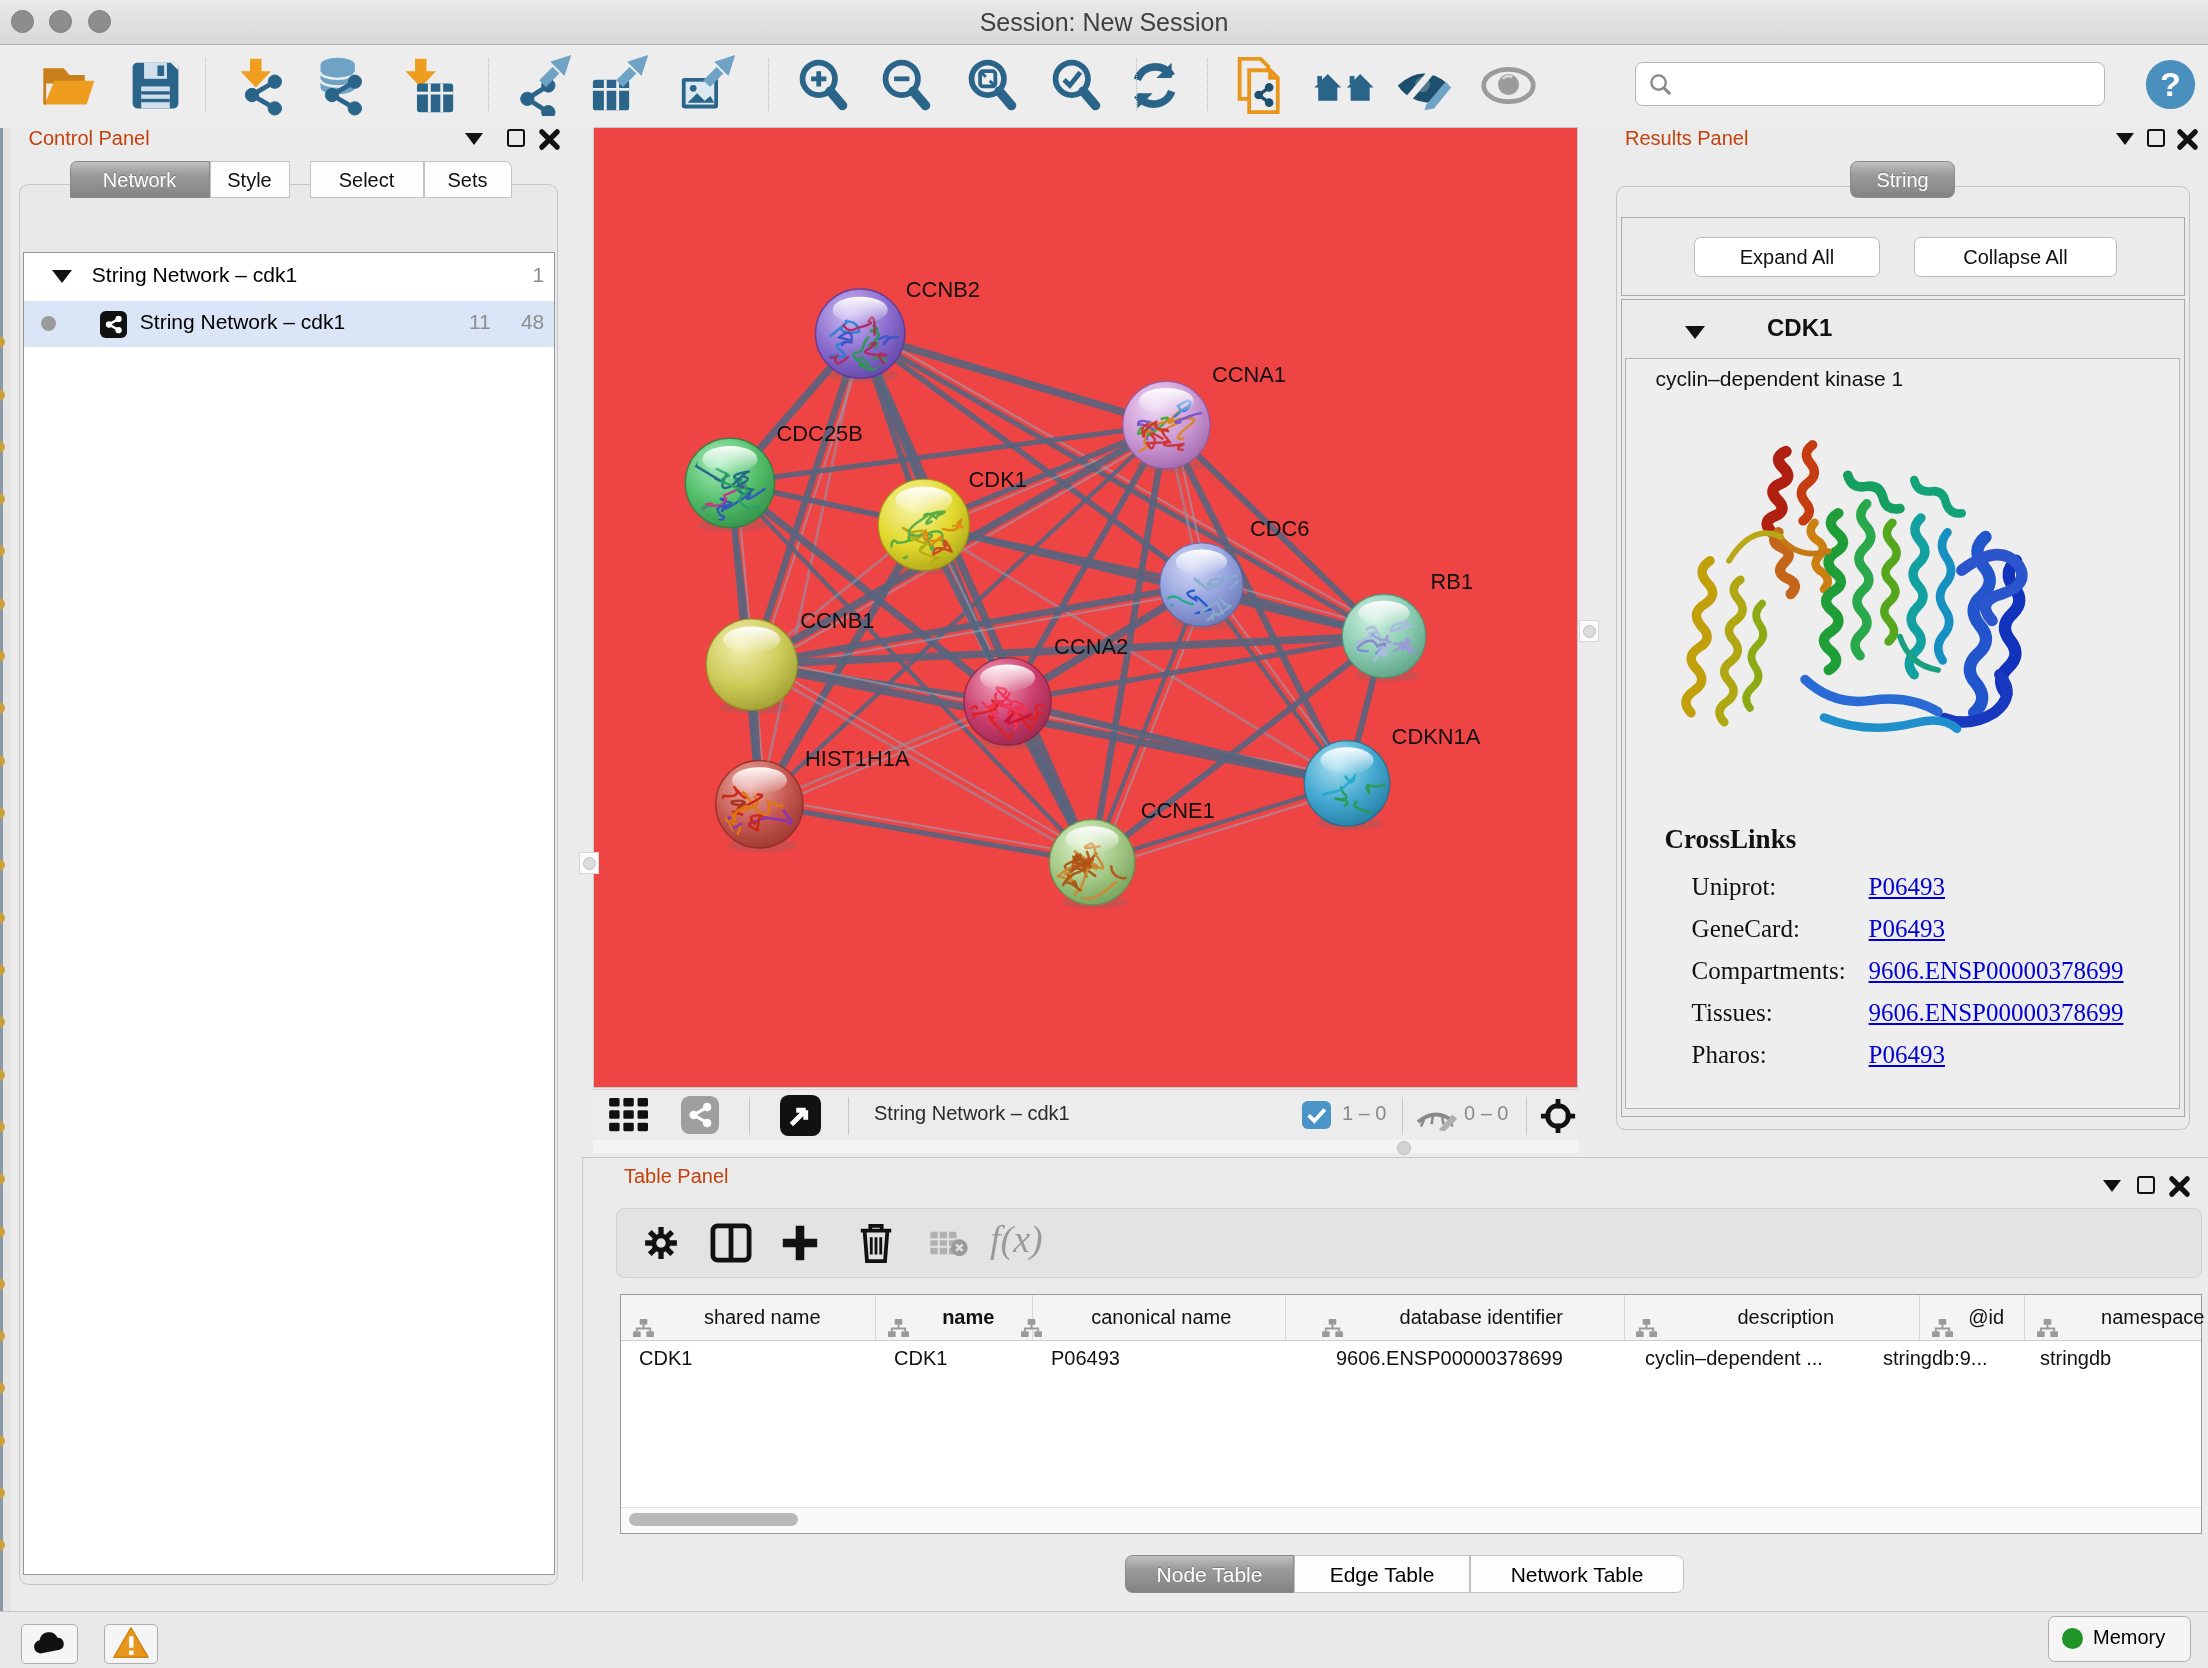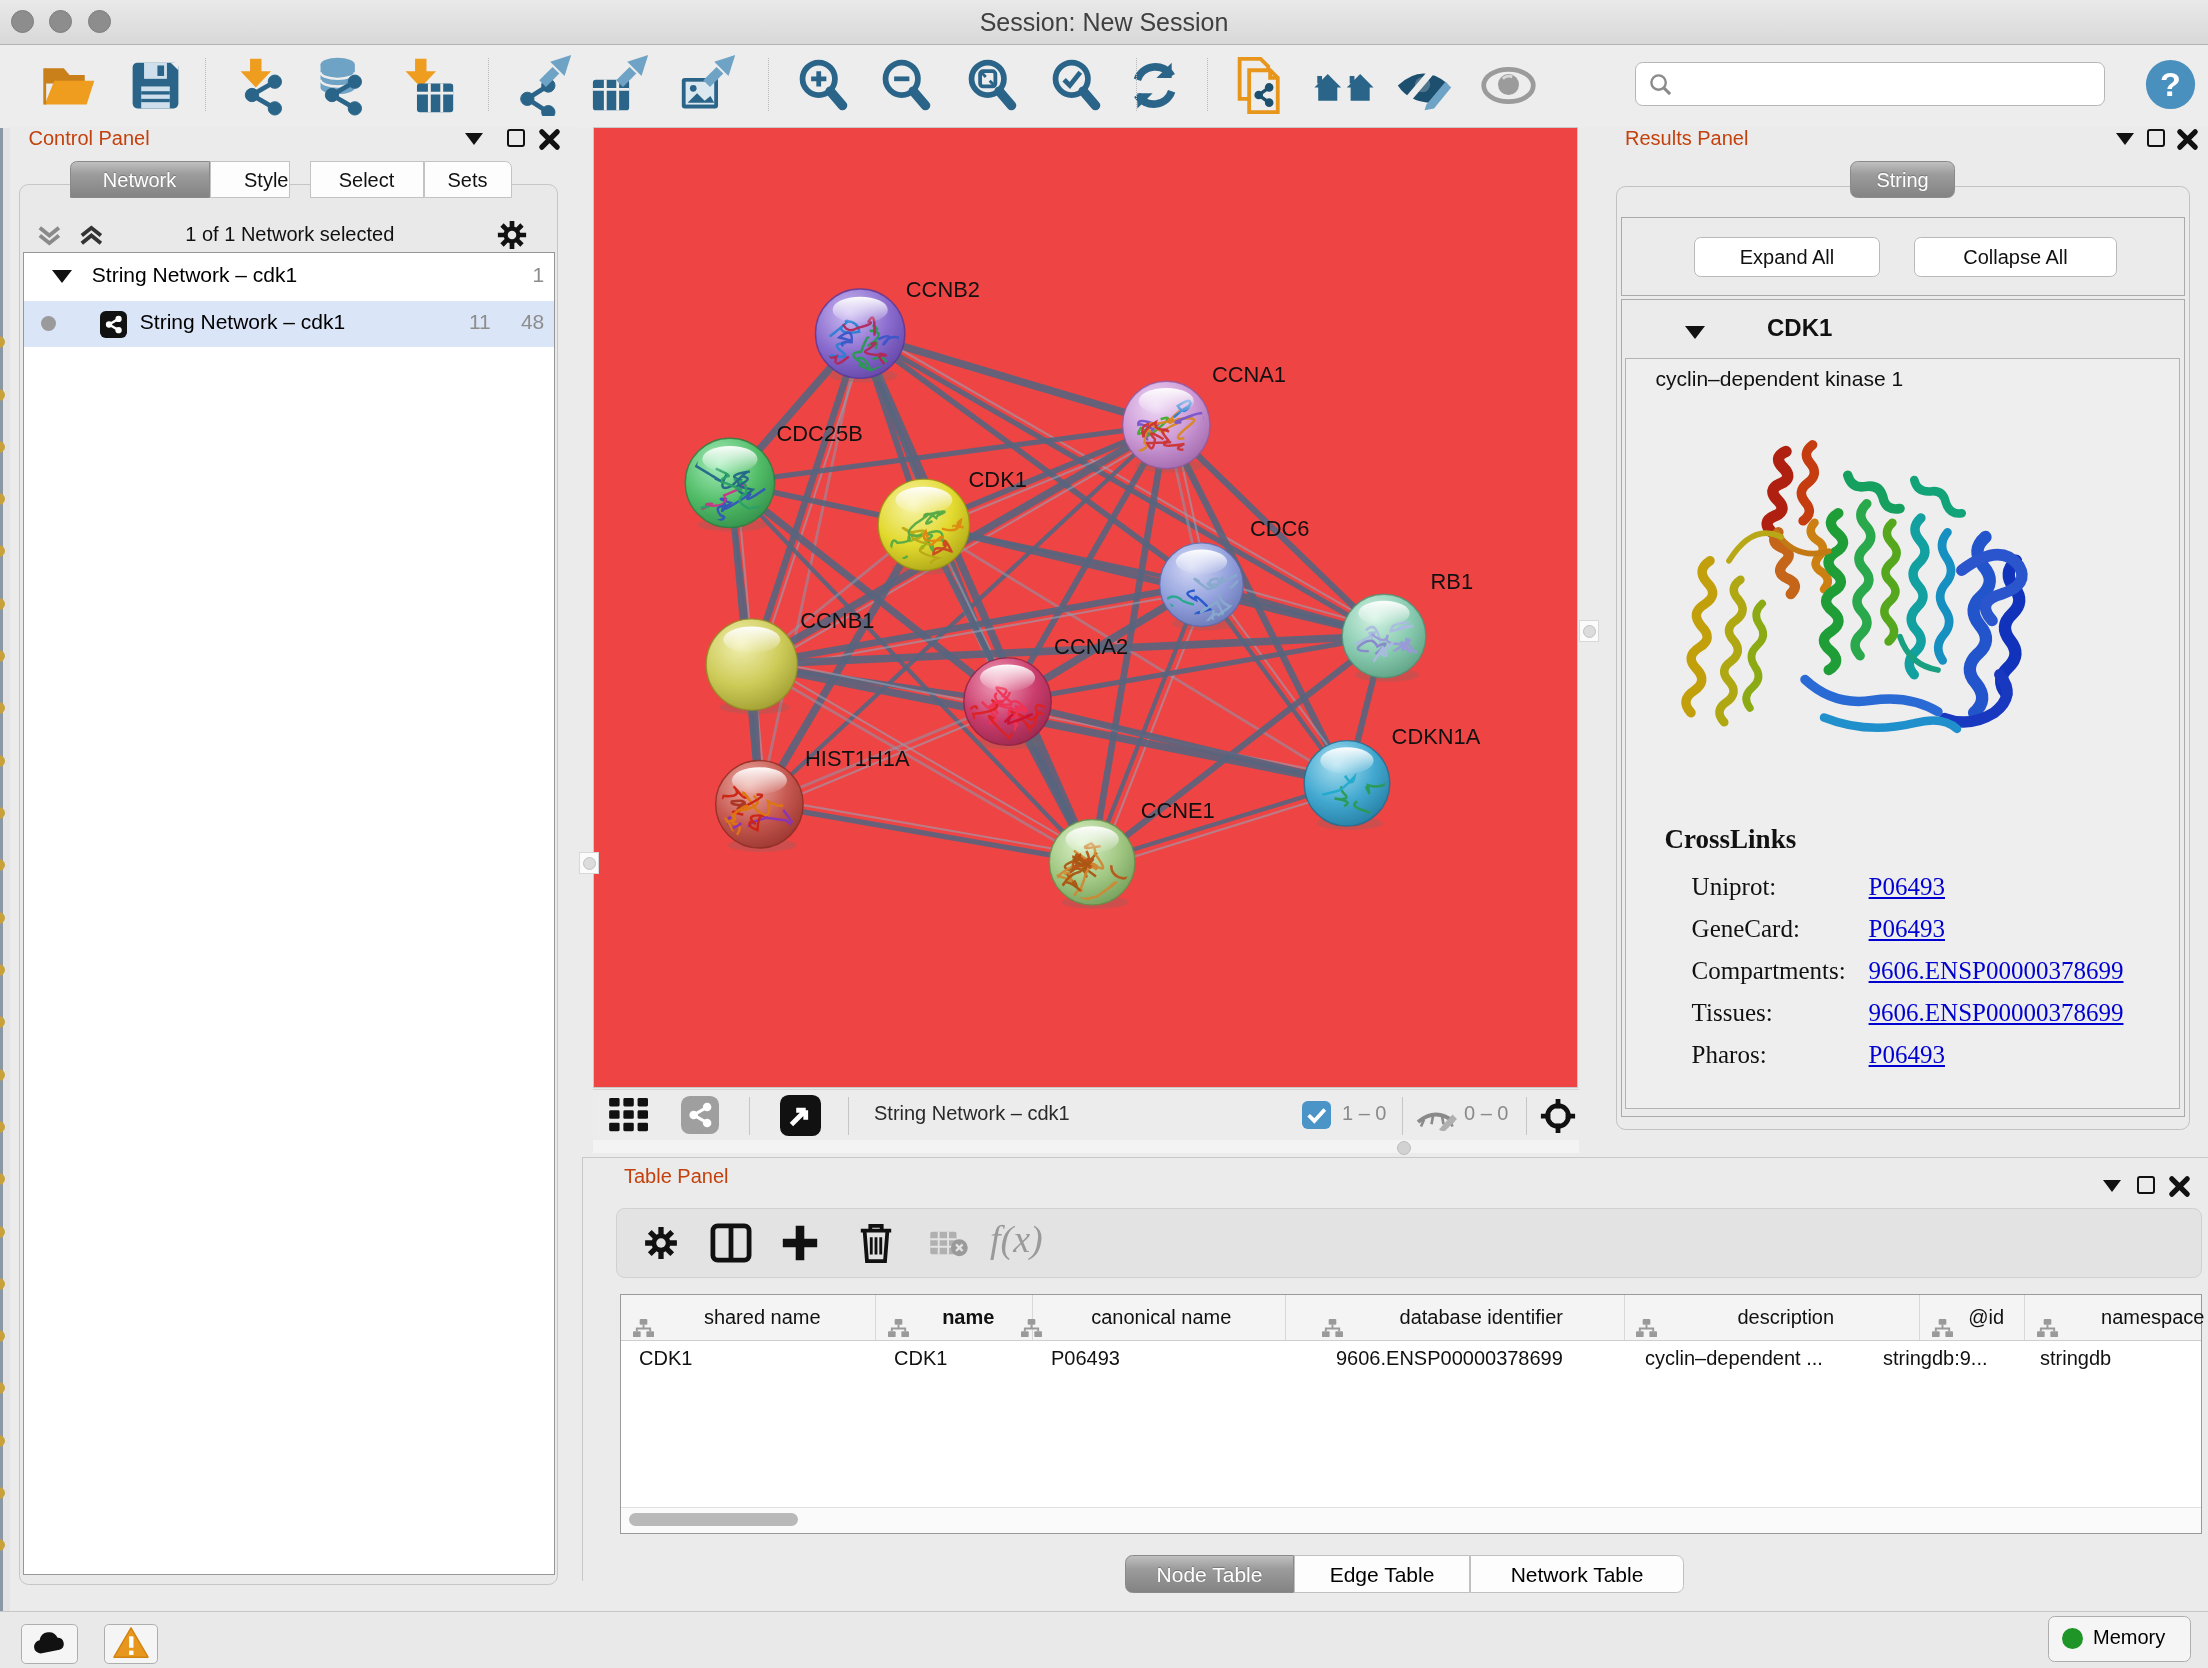--- a/index.html
+++ b/index.html
@@ -225,43 +225,23 @@
 </div>
 <div id="cpanel" class="abs">
   <div class="ptitle" style="position:absolute;left:19px;top:0px;">Control Panel</div>
   <div class="wb-tri" style="left:455px;top:5.7px;"></div>
   <div class="wb-sq" style="left:497px;top:1.9px;"></div>
   <svg class="abs" style="left:528px;top:1px;" width="23" height="23" viewBox="0 0 24 24">
       <path d="M4 4 L20 20 M20 4 L4 20" stroke="#111" stroke-width="5.5" stroke-linecap="round"></path>
     </svg>
   <div id="cpbox"></div>
   <div class="tab tabsel" style="left:60px;width:140px;border-radius:6.7px 0 0 0;z-index:3;">Network</div>
-  <div class="tab" style="left:200px;width:80px;text-align:right;">Style</div>
+  <div class="tab" style="left:200px;width:80px;">Style</div>
   <div class="tab" style="left:300px;width:114px;">Select</div>
   <div class="tab" style="left:414px;width:88px;border-radius:0 6.7px 0 0;">Sets</div>
-  <div id="cphead">
-    <svg class="abs" style="left:13.3px;top:2.9px;" width="84" height="27" viewBox="0 0 88 28">
-        <g fill="none" stroke="#8a8a8a" stroke-width="4">
-          <path d="M4 6 L14 14 24 6 M4 14 L14 22 24 14"></path>
-        </g>
-        <g fill="none" stroke="#333" stroke-width="4">
-          <path d="M48 14 L58 6 68 14 M48 22 L58 14 68 22"></path>
-        </g>
-      </svg>
-    <div style="position:absolute;left:0;right:0;top:3.8px;text-align:center;font-size:20px;color:#111;">1 of 1 Network selected</div>
-    <svg class="abs" style="left:473px;top:0px;" width="32" height="32" viewBox="0 0 34 34">
-        <g fill="#111">
-          <circle cx="17" cy="17" r="9"></circle>
-          <g stroke="#111" stroke-width="5">
-            <path d="M17 2 v8 M17 24 v8 M2 17 h8 M24 17 h8 M6.4 6.4 l5.6 5.6 M22 22 l5.6 5.6 M27.6 6.4 L22 12 M12 22 l-5.6 5.6"></path>
-          </g>
-        </g>
-        <circle cx="17" cy="17" r="4.5" fill="#e9e9e9"></circle>
-      </svg>
-  </div>
   <div id="cplist">
     <div class="trow" style="top:1.9px;">
       <span style="position:absolute;left:28.5px;top:15px;width:0;height:0;border-left:10.5px solid transparent;border-right:10.5px solid transparent;border-top:13.3px solid #111;"></span>
       <span style="position:absolute;left:68px;top:8.6px;">String Network – cdk1</span>
       <span style="position:absolute;right:9.5px;top:8.6px;color:#8d8d8d;">1</span>
     </div>
     <div class="trow" style="top:48px;background:#dbe5f8;">
       <span style="position:absolute;left:17px;top:15px;width:15px;height:15px;border-radius:50%;background:#9a9a9a;"></span>
       <span style="position:absolute;left:76px;top:9.5px;width:27px;height:27px;background:#111;border-radius:5.7px;"><svg width="27" height="27" viewBox="0 0 24 24">
             <g fill="#fff">

